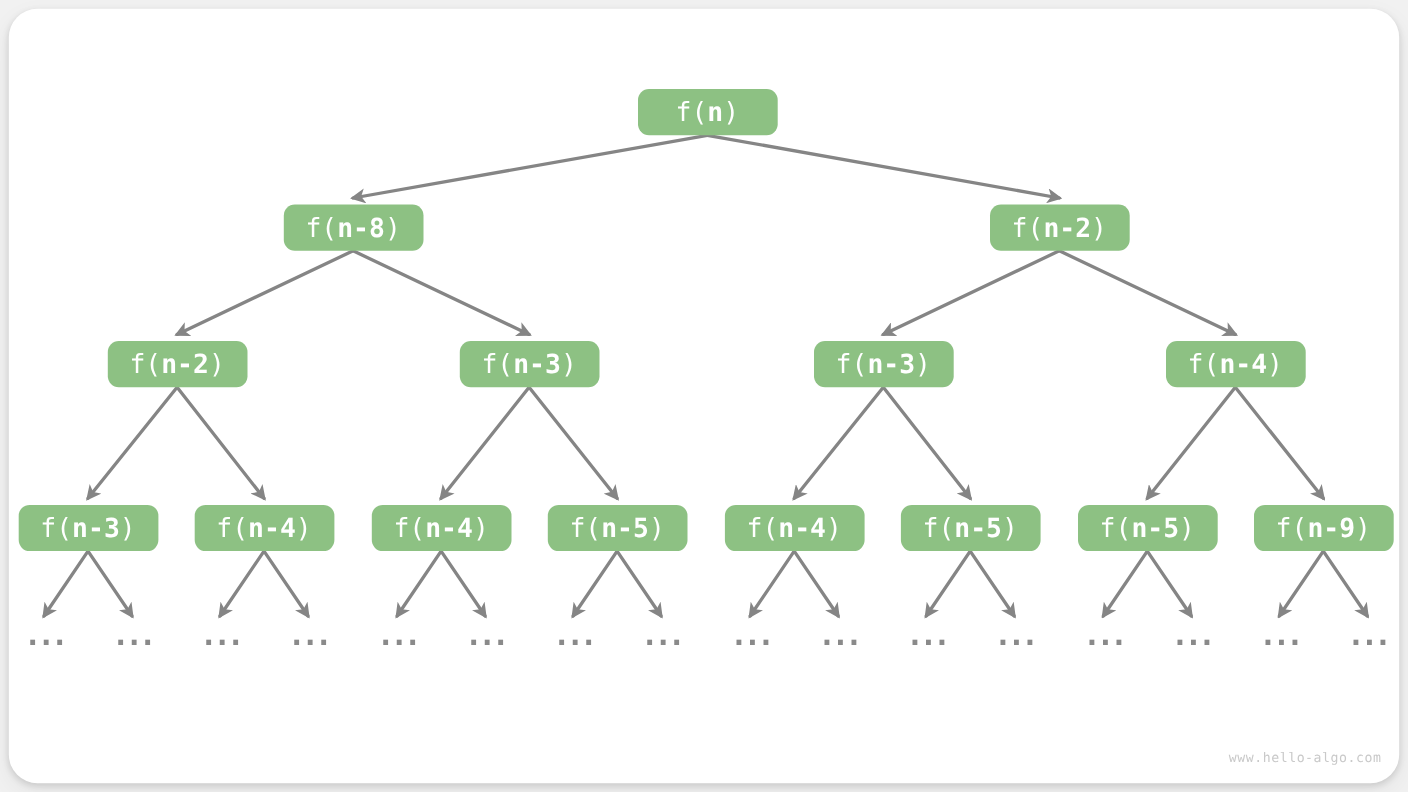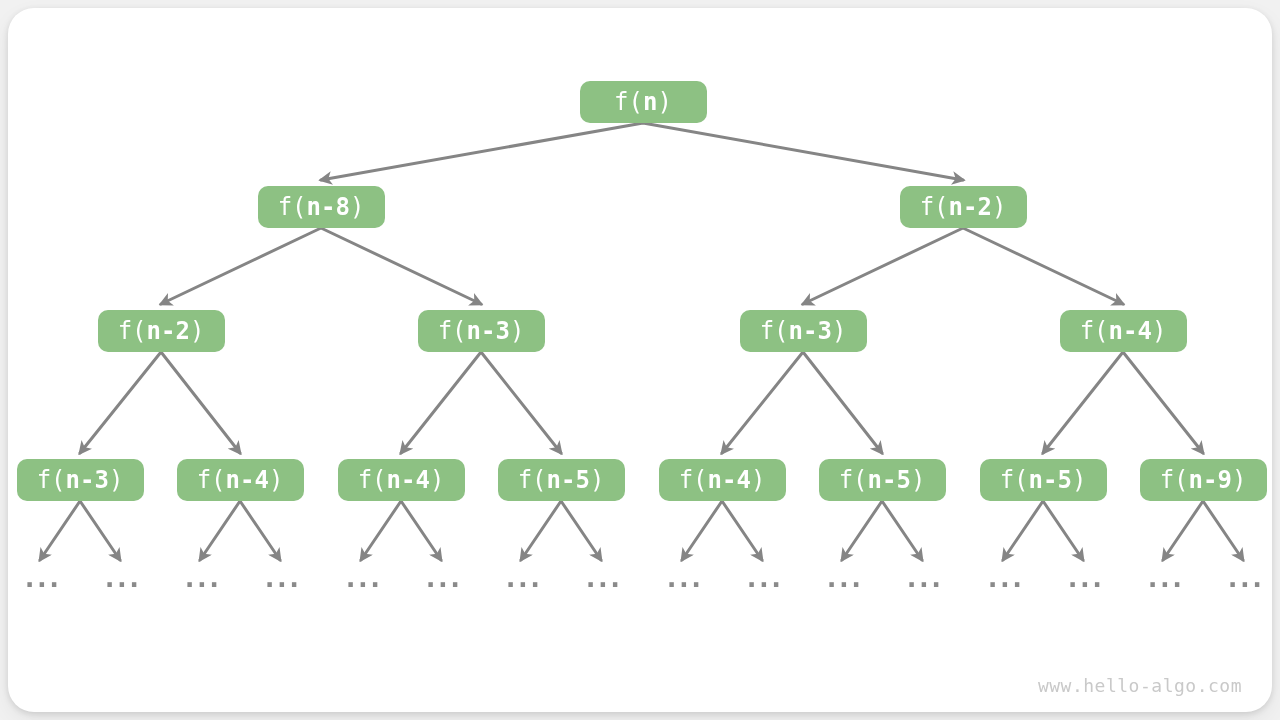--- a/index.html
+++ b/index.html
@@ -47,22 +47,22 @@
     line-height: 30px;
     text-align: center;
     font-size: 27px;
     font-weight: bold;
     letter-spacing: -4px;
     color: var(--dots-color, #8a8a8a);
     user-select: none;
   }
   .watermark {
     position: absolute;
-    right: 38px; bottom: 24px;
-    font-size: 18px;
+    right: 24px; bottom: 24px;
+    font-size: 12px;
     letter-spacing: 0.5px;
     color: var(--watermark-color, #c9c9c9);
     user-select: none;
   }
 </style>
 </head>
 <body style="background: rgb(241, 241, 241);">
 
 <div class="card" style="background: rgb(255, 255, 255);"></div>
 

